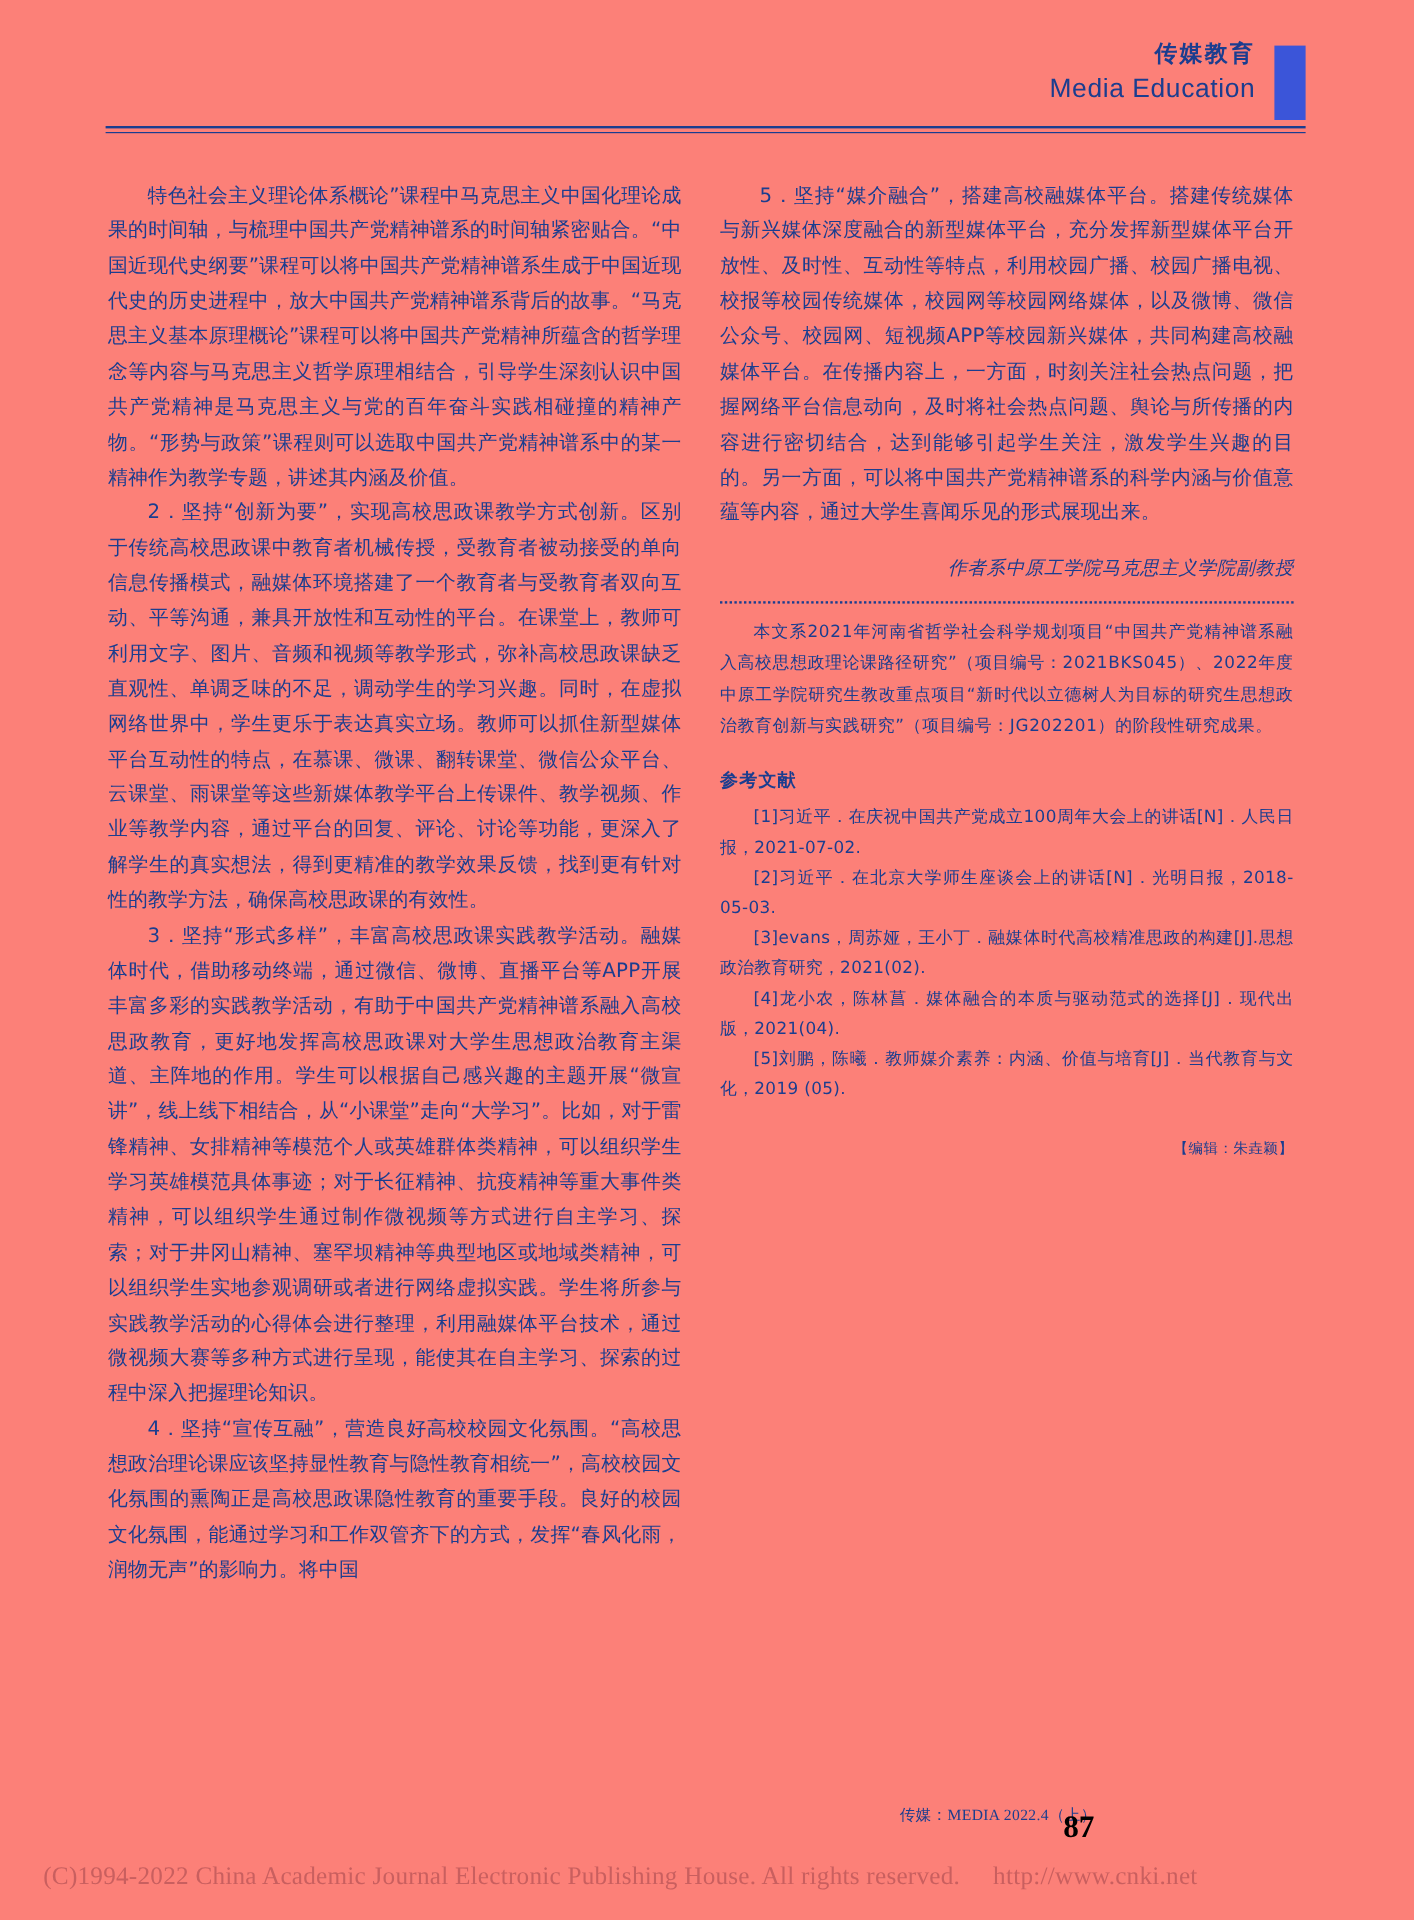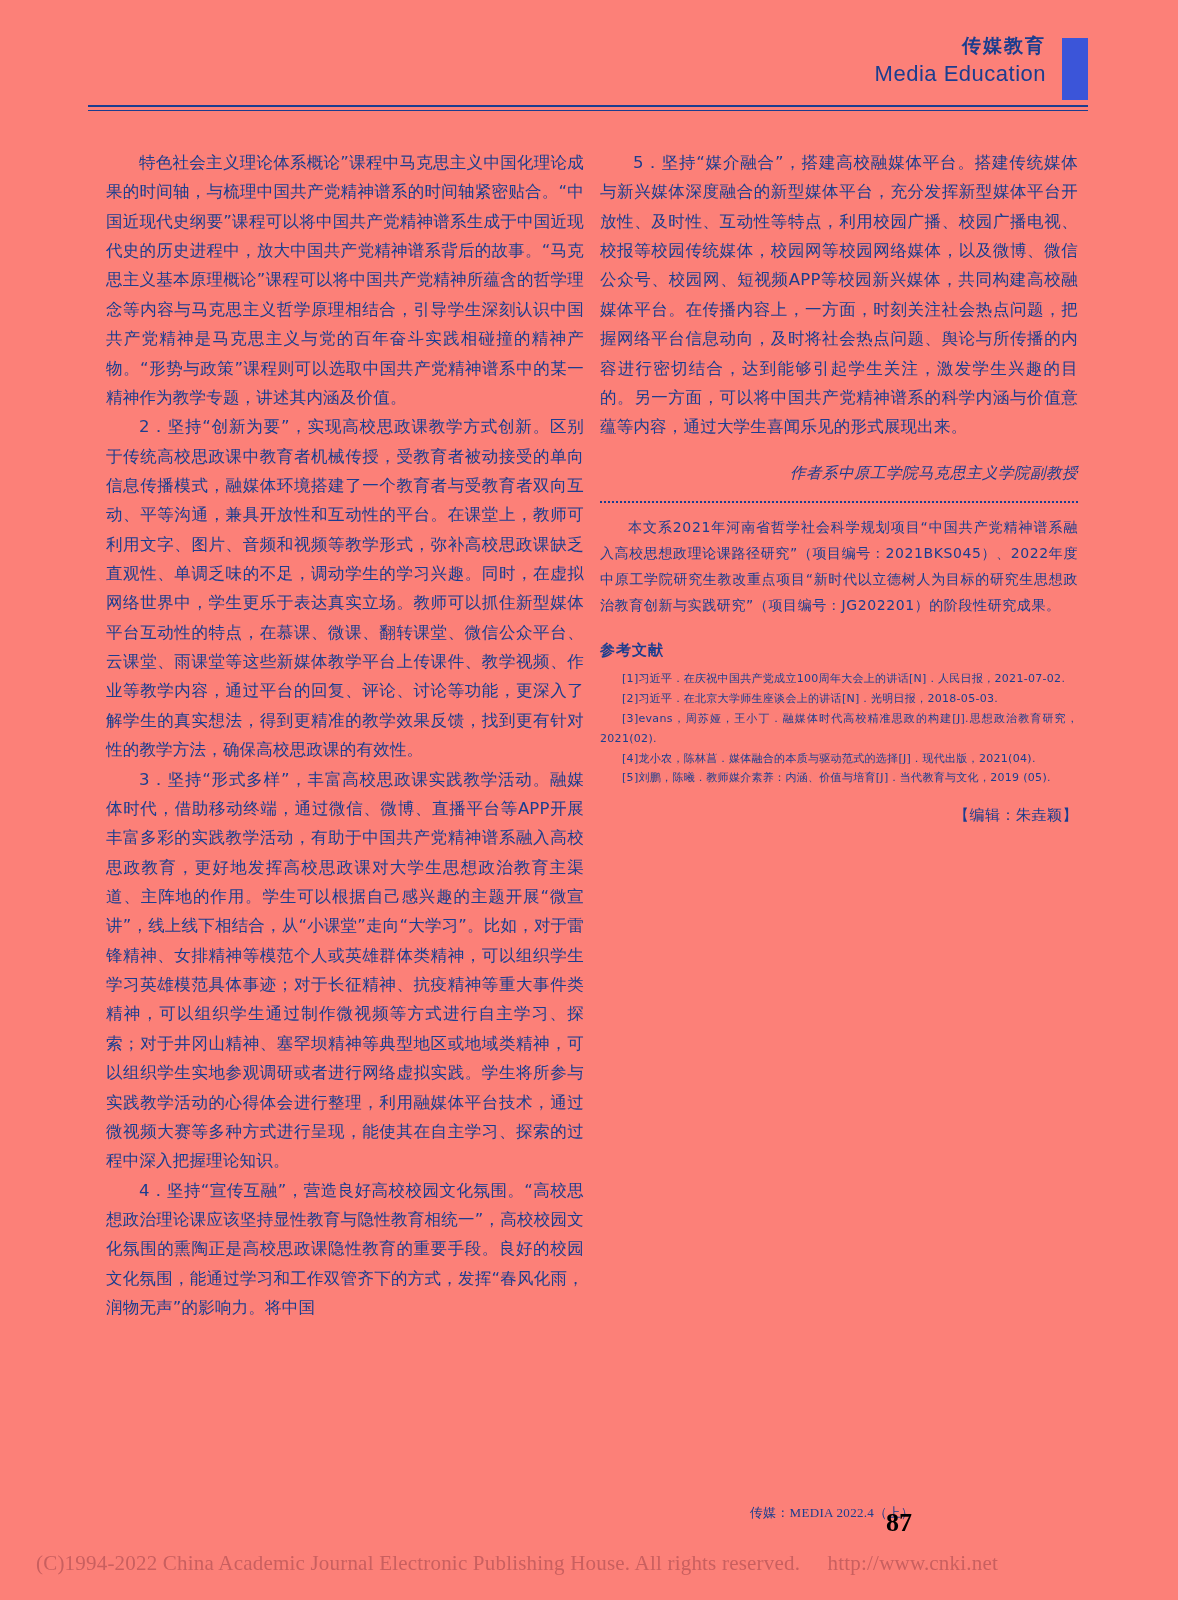--- a/index.html
+++ b/index.html
@@ -79,21 +79,21 @@
   
   .col {
     position: absolute;
     top: 148px;
     width: 478px;
     font-size: 16.5px;
     line-height: 1.78;
     text-align: justify;
     color: #1b3d8f;
   }
-  .col-left { left: 106px; }
+  .col-left { left: 90px; }
   .col-right { left: 600px; }
 
   .col p {
     margin: 0 0 0 0;
     text-indent: 2em;
     font-family: "DejaVu Sans", sans-serif;
     font-size: 16.5px;
     letter-spacing: 0.2px;
   }
 
@@ -122,31 +122,31 @@
 
   .refs-title {
     font-family: "DejaVu Sans", sans-serif;
     font-weight: bold;
     font-size: 15px;
     margin: 18px 0 6px 0;
     letter-spacing: 1px;
   }
   .refs p {
     font-family: "DejaVu Sans", sans-serif;
-    font-size: 11px;
+    font-size: 14px;
     line-height: 1.8;
     text-indent: 2em;
     letter-spacing: 0.3px;
   }
 
   .editor-line {
-    margin-top: 14px;
-    text-align: right;
-    font-family: "DejaVu Sans", sans-serif;
-    font-size: 15px;
+    margin-top: 26px;
+    text-align: right;
+    font-family: "DejaVu Sans", sans-serif;
+    font-size: 12px;
     letter-spacing: 0.5px;
   }
 
   
   .footer-meta {
     position: absolute;
     right: 90px;
     bottom: 78px;
     text-align: right;
     font-family: "Liberation Serif", serif;

